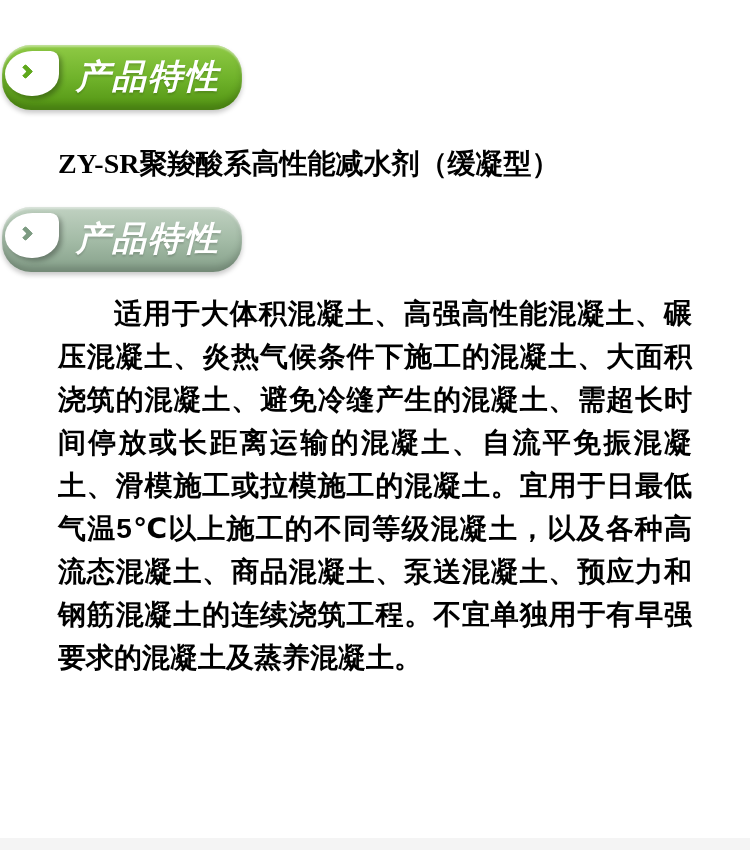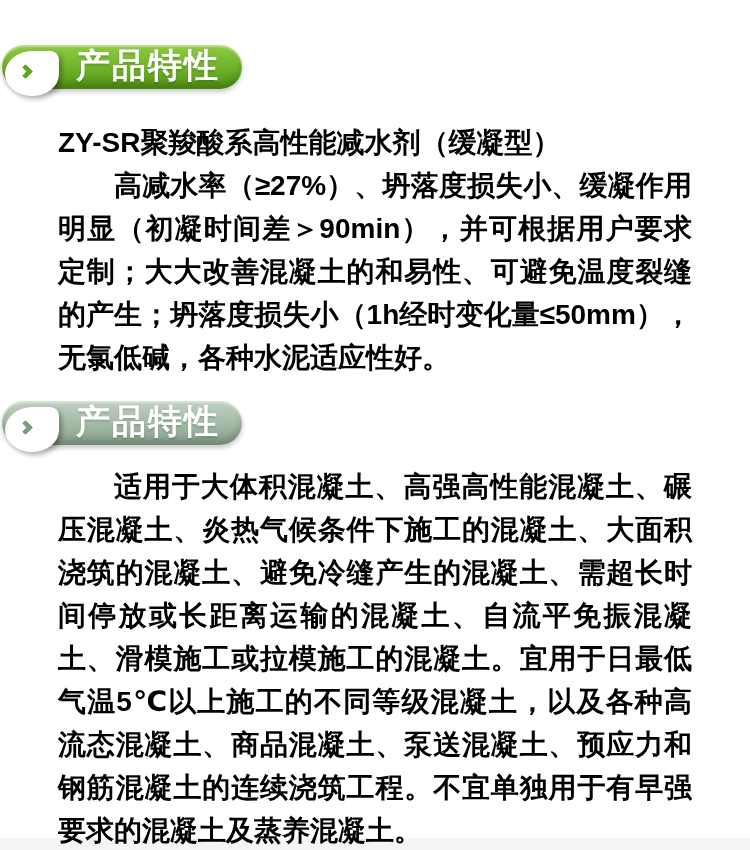--- a/index.html
+++ b/index.html
@@ -31,29 +31,30 @@
 
   .content {
     position: relative;
     z-index: 1;
   }
 
   
   .banner {
     position: relative;
     width: 240px;
-    height: 44px;
+    height: 65px;
     border-radius: 29px;
     background: linear-gradient(180deg,
                 var(--accent-top, #8fca45) 0%,
                 var(--accent-mid, #6fb22a) 52%,
                 var(--accent-bottom, #569816) 92%);
     box-shadow: 0 3px 5px rgba(0,0,0,0.22),
                 inset 0 2px 2px rgba(255,255,255,0.45),
                 inset 0 -5px 7px rgba(0,0,0,0.18);
+    font-style: italic;
   }
   .banner-features { margin: 45px 0 0 2px; }
   .banner-scope    { margin: 22px 0 0 2px; }
 
   
   .badge {
     position: absolute;
     left: 3px;
     top: 6px;
     width: 54px;
@@ -90,20 +91,21 @@
   }
 
   
   .section-title {
     margin: 32px 58px 0 58px;
     font-size: 28px;
     line-height: 43px;
     font-weight: bold;
     color: #000000;
     white-space: nowrap;
+    font-family: Liberation Serif, serif;
   }
   .para {
     margin: 0 58px;
     font-size: 28px;
     line-height: 43px;
     font-weight: bold;
     color: #000000;
     text-align: justify;
     text-indent: 2em;
   }
@@ -120,21 +122,20 @@
 
     <div class="banner banner-features" style="--accent-top: #8fca45; --accent-mid: #6fb22a; --accent-bottom: #569816; --chevron-color: #5fa81c; --text-color: #ffffff;">
       <div class="badge">
         <span class="chevron"></span>
       </div>
       <span class="banner-label">产品特性</span>
     </div>
 
     <div class="section-title">ZY-SR聚羧酸系高性能减水剂（缓凝型）</div>
 
-    <p class="para para-features">高减水率（≥27%）、坍落度损失小、缓凝作用明显（初凝时间差＞90min），并可根据用户要求定制；大大改善混凝土的和易性、可避免温度裂缝的产生；坍落度损失小（1h经时变化量≤50mm），无氯低碱，各种水泥适应性好。</p>
 
     <div class="banner banner-scope" style="--accent-top: #c0d1c1; --accent-mid: #a3bba6; --accent-bottom: #8aa48e; --chevron-color: #7d9b82; --text-color: #ffffff;">
       <div class="badge">
         <span class="chevron"></span>
       </div>
       <span class="banner-label">产品特性</span>
     </div>
 
     <p class="para para-scope">适用于大体积混凝土、高强高性能混凝土、碾压混凝土、炎热气候条件下施工的混凝土、大面积浇筑的混凝土、避免冷缝产生的混凝土、需超长时间停放或长距离运输的混凝土、自流平免振混凝土、滑模施工或拉模施工的混凝土。宜用于日最低气温5℃以上施工的不同等级混凝土，以及各种高流态混凝土、商品混凝土、泵送混凝土、预应力和钢筋混凝土的连续浇筑工程。不宜单独用于有早强要求的混凝土及蒸养混凝土。</p>
 

